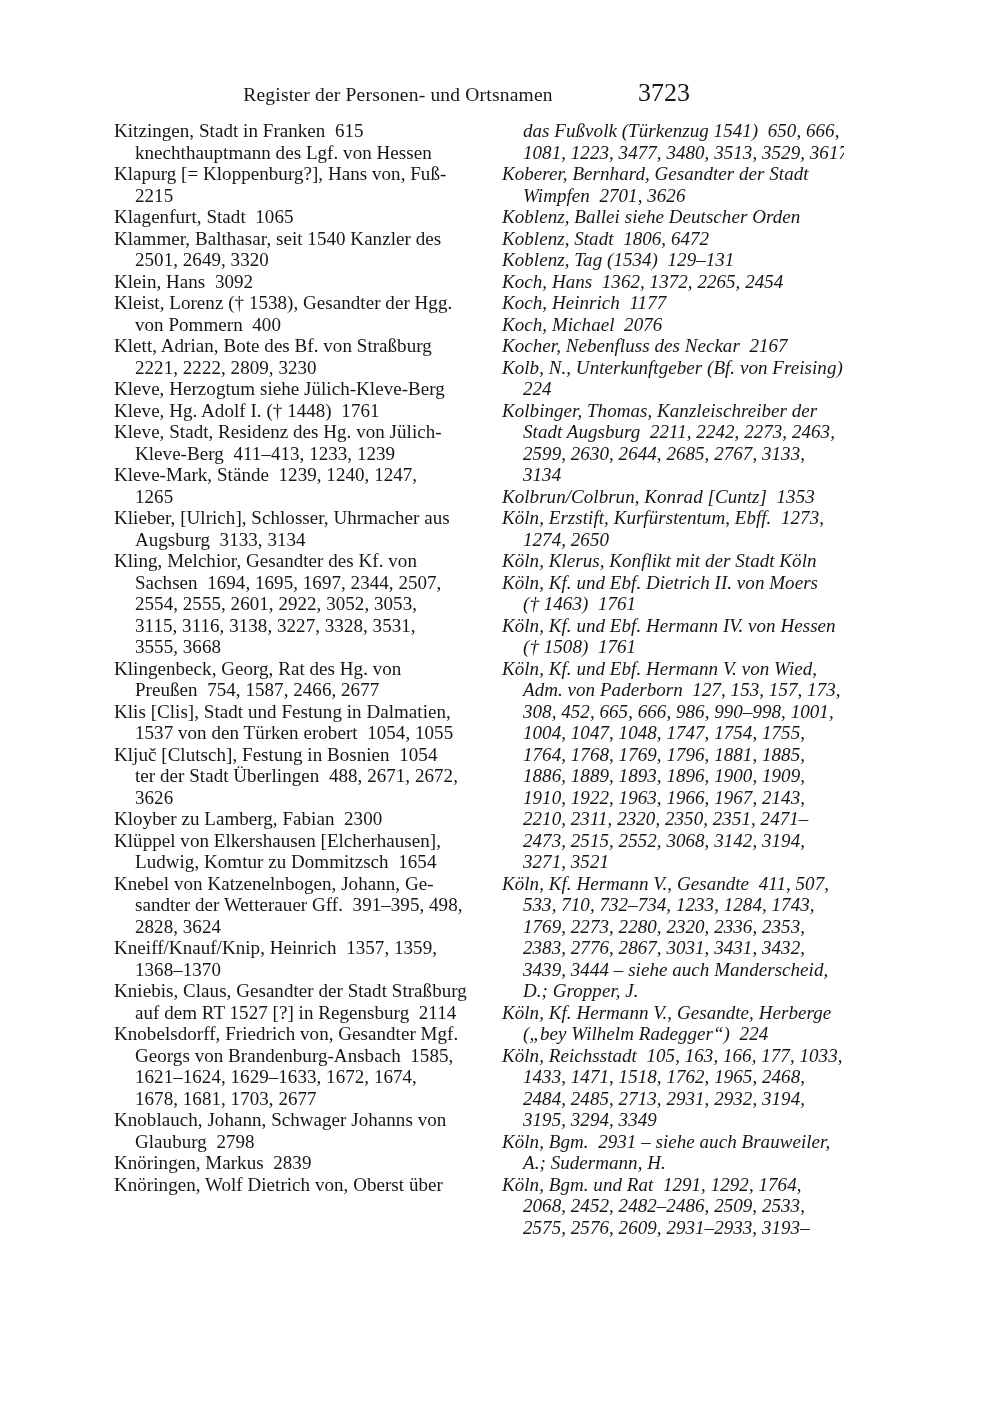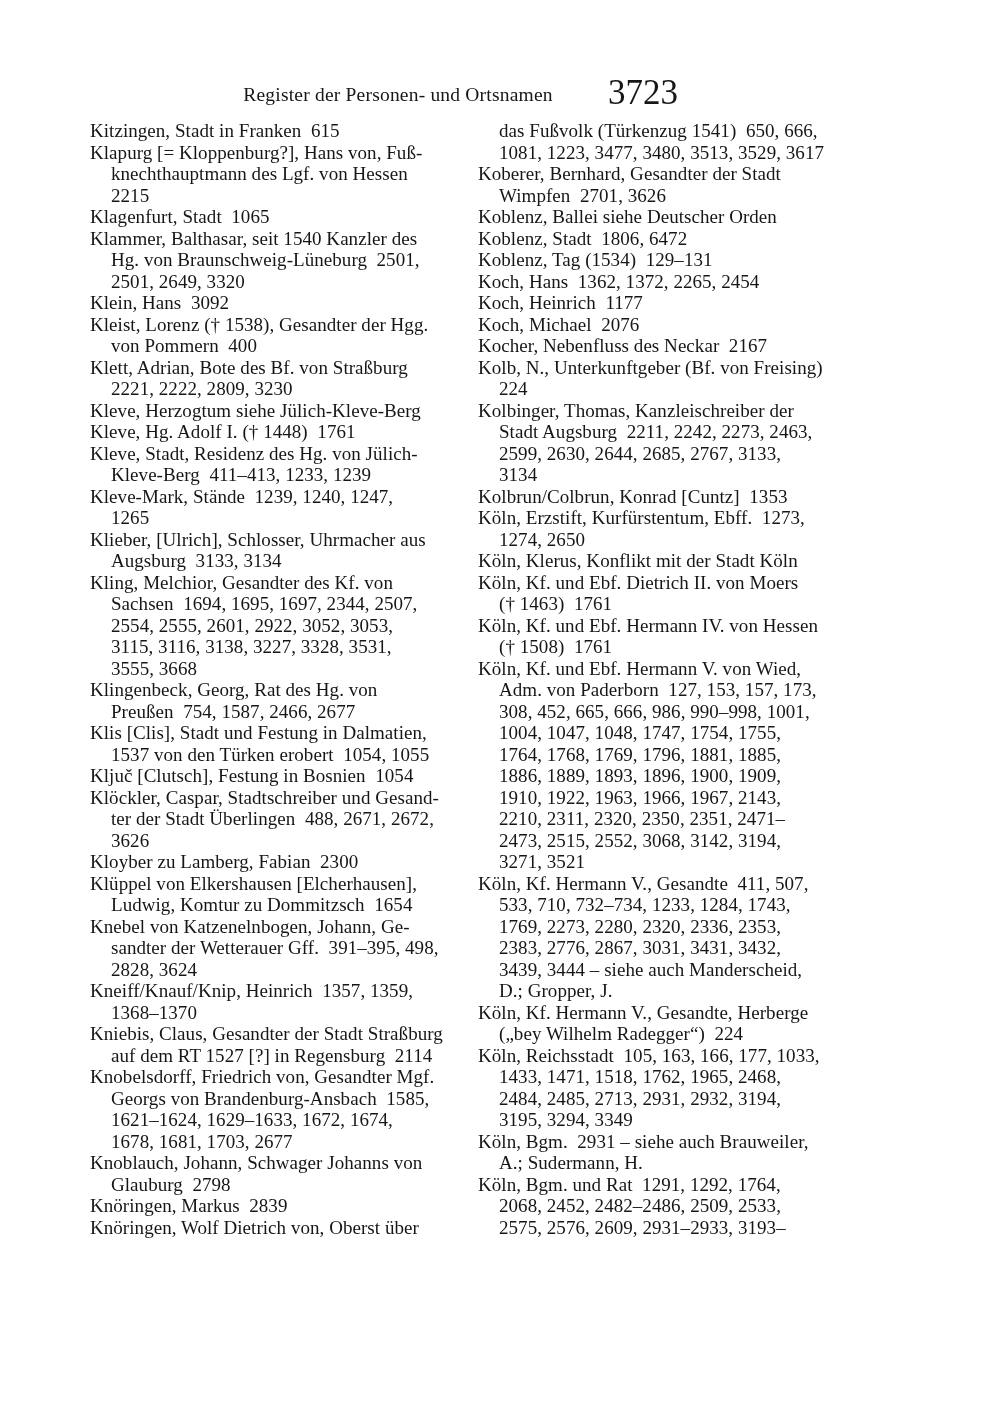--- a/index.html
+++ b/index.html
@@ -31,37 +31,38 @@
     right: 0;
     text-align: center;
     font-size: 19.5px;
     line-height: 22px;
     letter-spacing: 0.2px;
     white-space: pre;
   }
   .pagehead-number {
     position: absolute;
     top: 79px;
-    right: 28px;
-    font-size: 35px;
+    right: 16px;
+    font-size: 26px;
     line-height: 27px;
   }
   .columns {
     position: absolute;
     top: 120px;
     left: 90px;
     width: 790px;
   }
   .col {
     position: absolute;
     top: 0;
     width: 392px;
+    margin-left: 24px;
   }
   .col-left  { left: 0; }
-  .col-right { left: 388px; }
+  .col-right { left: 388px; font-style: italic; }
   .line {
     font-size: 19px;
     line-height: 21.5px;
     white-space: pre;
     letter-spacing: 0.05px;
   }
   .line.indent {
     padding-left: 21px;
   }
 </style>
@@ -71,26 +72,25 @@
 <div class="page">
 
   <header class="pagehead">
     <div class="pagehead-title">Register der Personen- und Ortsnamen</div>
     <div class="pagehead-number">3723</div>
   </header>
 
   <main class="columns">
     <div class="col col-left">
         <div class="line">Kitzingen, Stadt in Franken  615</div>
+        <div class="line indent">knechthauptmann des Lgf. von Hessen</div>
         <div class="line">Klapurg [= Kloppenburg?], Hans von, Fuß-</div>
-        <div class="line indent">knechthauptmann des Lgf. von Hessen</div>
         <div class="line indent">2215</div>
         <div class="line">Klagenfurt, Stadt  1065</div>
         <div class="line">Klammer, Balthasar, seit 1540 Kanzler des</div>
-        <div class="line indent">Hg. von Braunschweig-Lüneburg  2501,</div>
         <div class="line indent">2501, 2649, 3320</div>
         <div class="line">Klein, Hans  3092</div>
         <div class="line">Kleist, Lorenz († 1538), Gesandter der Hgg.</div>
         <div class="line indent">von Pommern  400</div>
         <div class="line">Klett, Adrian, Bote des Bf. von Straßburg</div>
         <div class="line indent">2221, 2222, 2809, 3230</div>
         <div class="line">Kleve, Herzogtum siehe Jülich-Kleve-Berg</div>
         <div class="line">Kleve, Hg. Adolf I. († 1448)  1761</div>
         <div class="line">Kleve, Stadt, Residenz des Hg. von Jülich-</div>
         <div class="line indent">Kleve-Berg  411–413, 1233, 1239</div>
@@ -101,21 +101,20 @@
         <div class="line">Kling, Melchior, Gesandter des Kf. von</div>
         <div class="line indent">Sachsen  1694, 1695, 1697, 2344, 2507,</div>
         <div class="line indent">2554, 2555, 2601, 2922, 3052, 3053,</div>
         <div class="line indent">3115, 3116, 3138, 3227, 3328, 3531,</div>
         <div class="line indent">3555, 3668</div>
         <div class="line">Klingenbeck, Georg, Rat des Hg. von</div>
         <div class="line indent">Preußen  754, 1587, 2466, 2677</div>
         <div class="line">Klis [Clis], Stadt und Festung in Dalmatien,</div>
         <div class="line indent">1537 von den Türken erobert  1054, 1055</div>
         <div class="line">Ključ [Clutsch], Festung in Bosnien  1054</div>
-        <div class="line">Klöckler, Caspar, Stadtschreiber und Gesand-</div>
         <div class="line indent">ter der Stadt Überlingen  488, 2671, 2672,</div>
         <div class="line indent">3626</div>
         <div class="line">Kloyber zu Lamberg, Fabian  2300</div>
         <div class="line">Klüppel von Elkershausen [Elcherhausen],</div>
         <div class="line indent">Ludwig, Komtur zu Dommitzsch  1654</div>
         <div class="line">Knebel von Katzenelnbogen, Johann, Ge-</div>
         <div class="line indent">sandter der Wetterauer Gff.  391–395, 498,</div>
         <div class="line indent">2828, 3624</div>
         <div class="line">Kneiff/Knauf/Knip, Heinrich  1357, 1359,</div>
         <div class="line indent">1368–1370</div>

